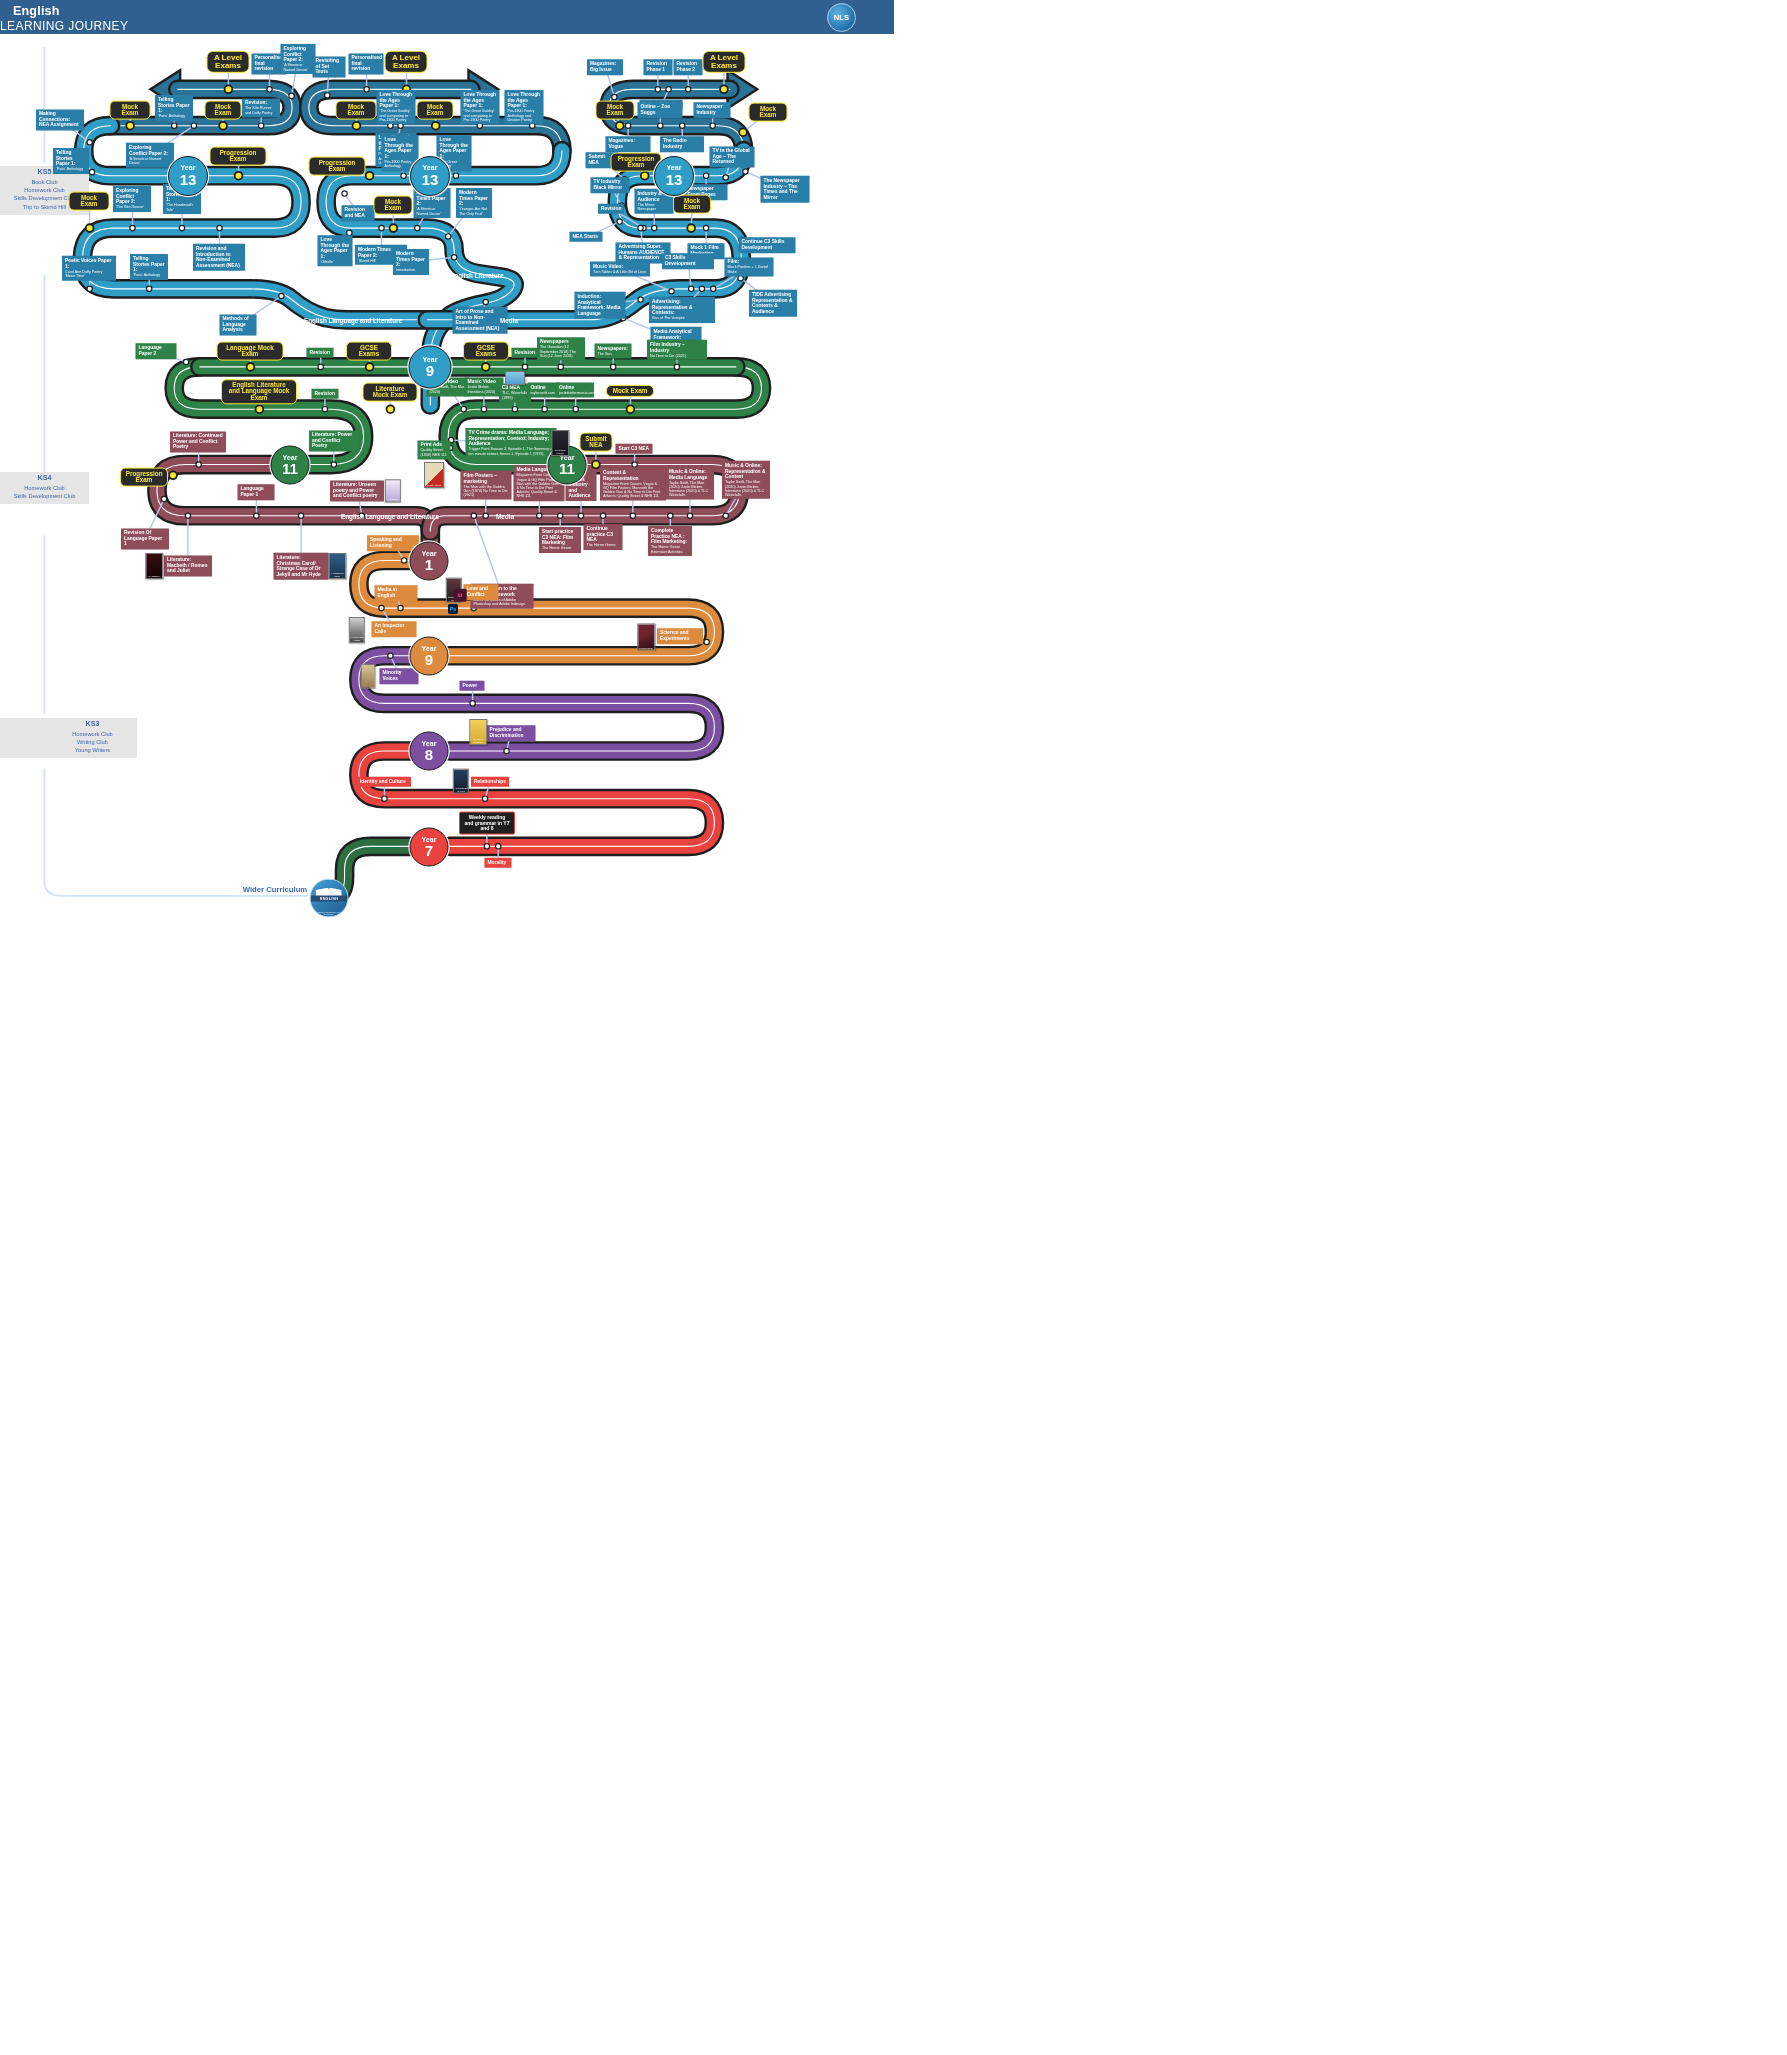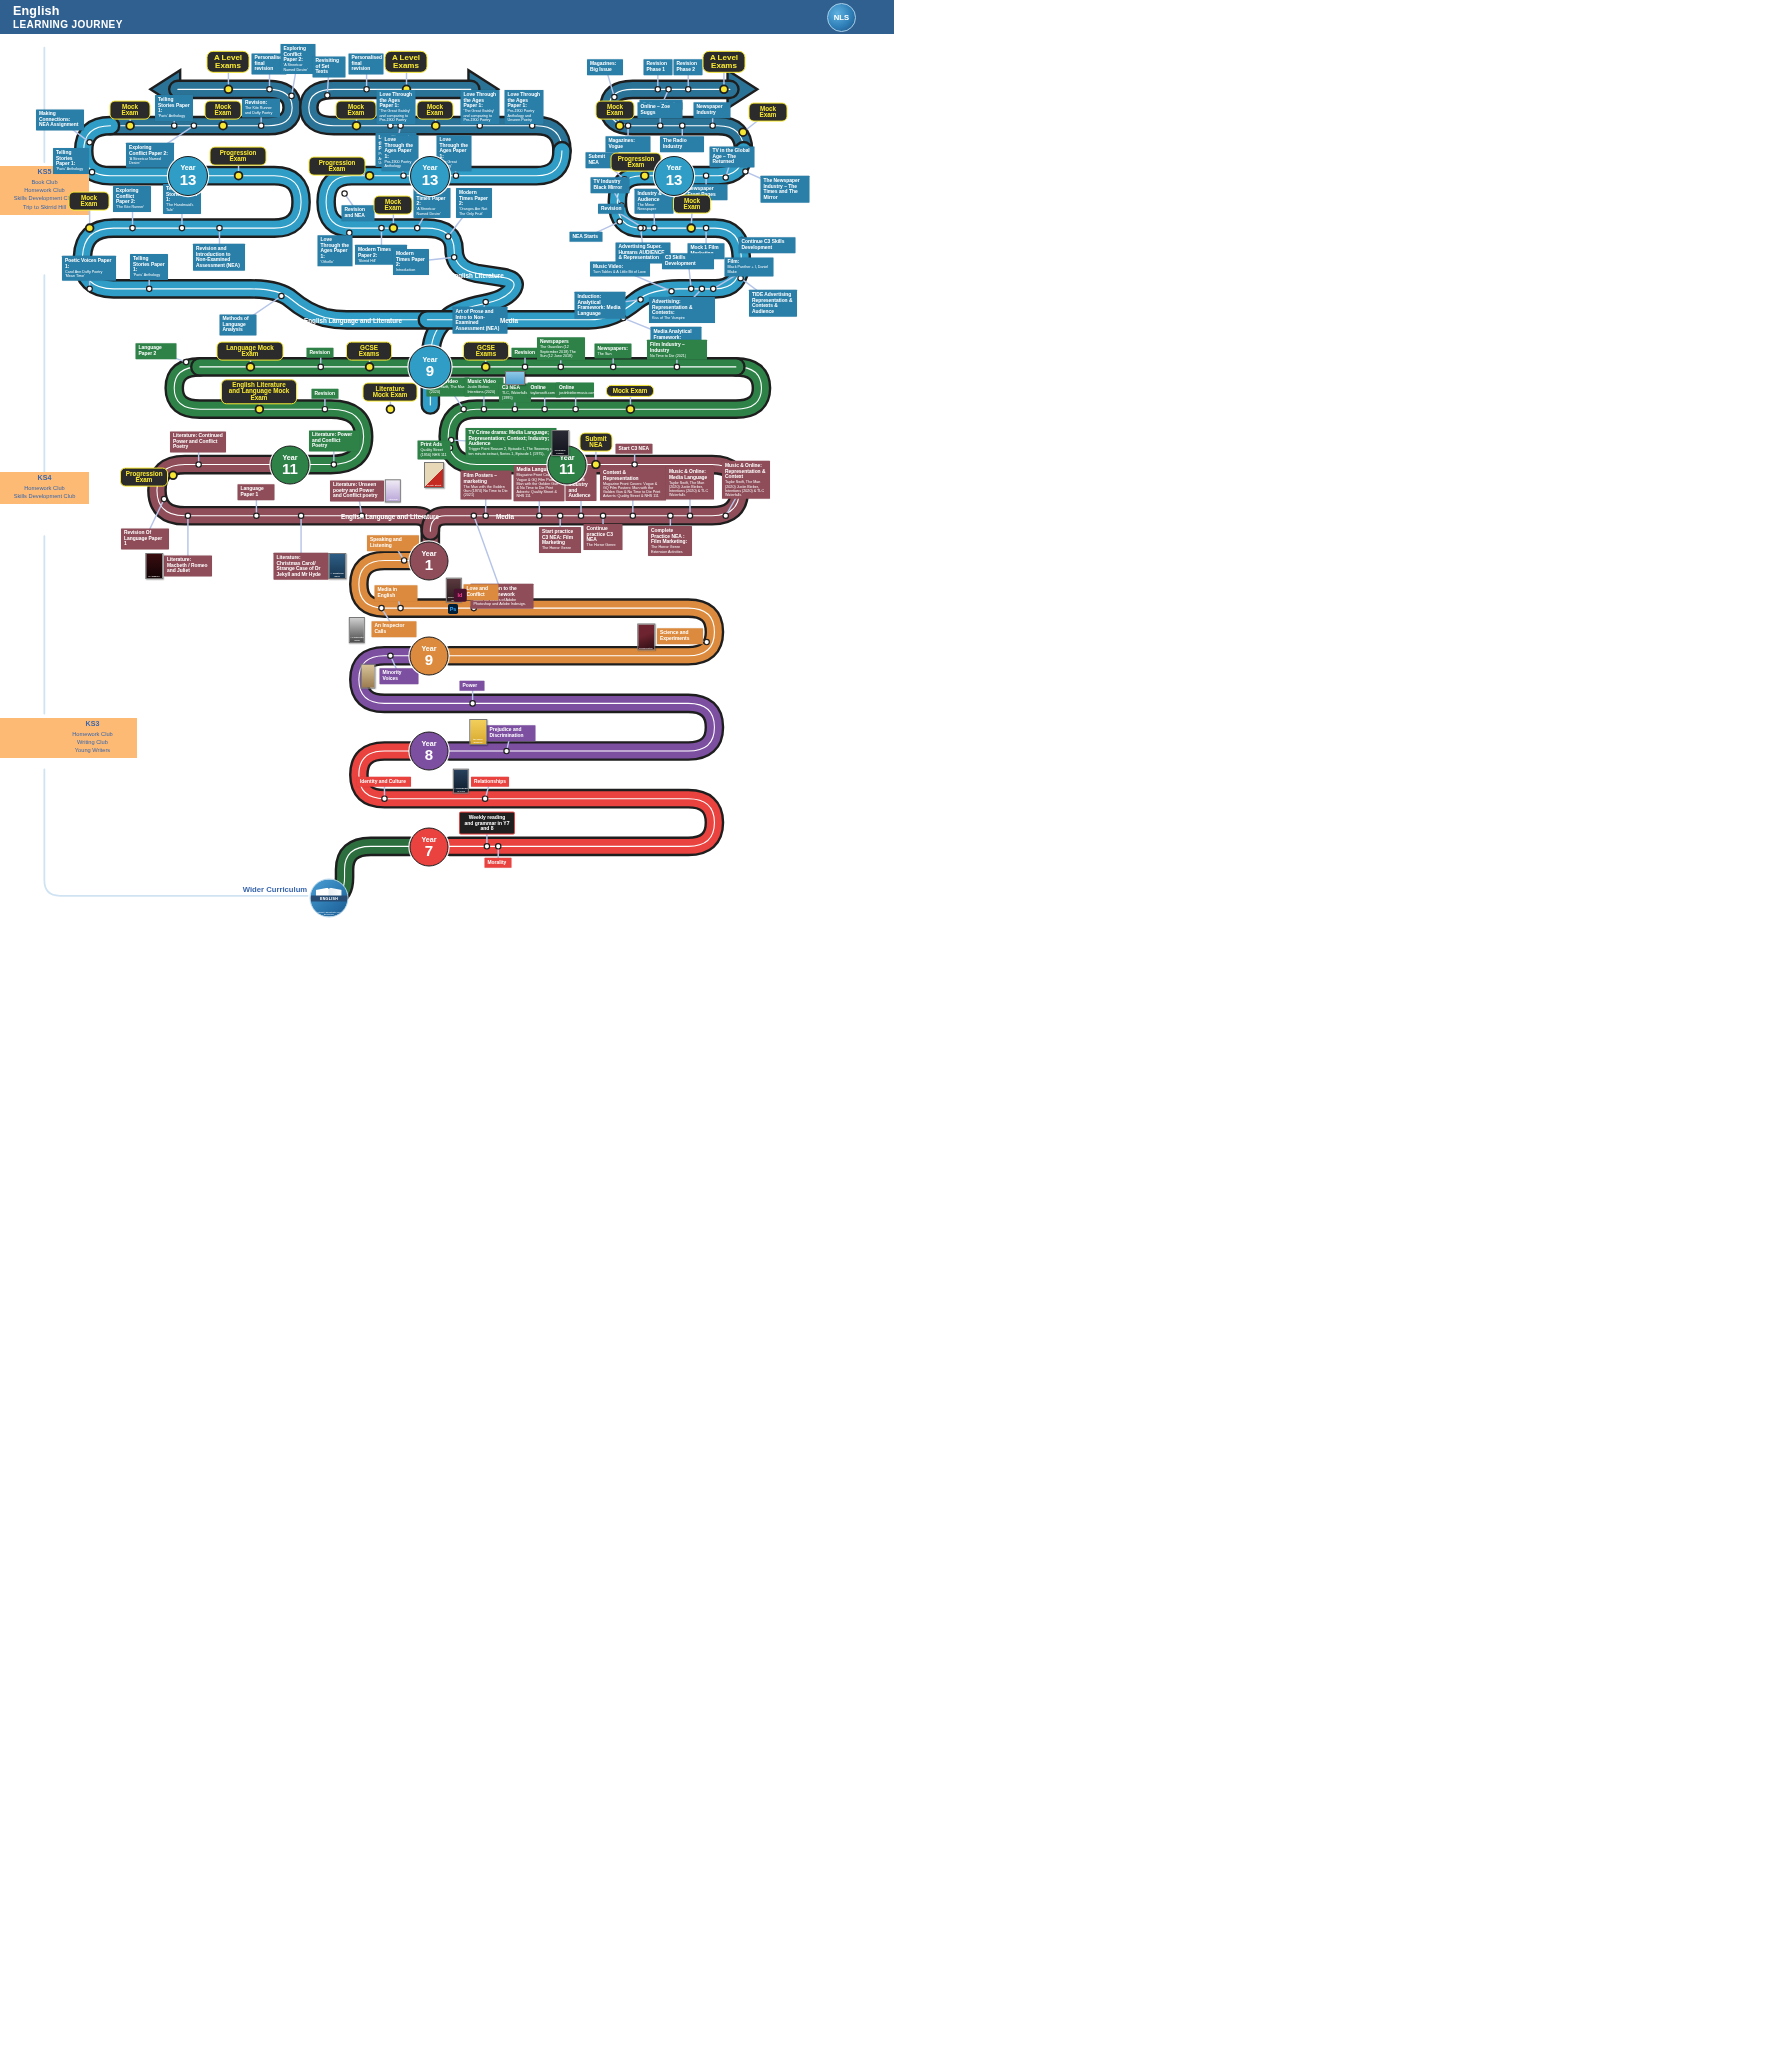--- a/index.html
+++ b/index.html
@@ -1,21 +1,21 @@
 <!DOCTYPE html>
 <html style="font-size:9.5px"><head>
 <meta charset="utf-8">
 <style>
   html,body{margin:0;padding:0;background:#ffffff;}
   body{font-family:"Liberation Sans", sans-serif; width:894px; height:1028px; position:relative; overflow:hidden;}
   #canvas{position:absolute;left:0;top:0;width:894px;height:1028px;}
   
   .hdr{position:absolute;left:0;top:0;width:894px;height:34px;background:#30608f;}
   .hdr .t1{position:absolute;left:13px;top:3.6px;color:#fff;font-size:12.5px;font-weight:bold;letter-spacing:0.2px;}
-  .hdr .t2{position:absolute;left:13px;top:18.5px;color:#fff;font-size:10px;font-weight:bold;letter-spacing:0.4px;}
+  .hdr .t2{position:absolute;left:0;top:18.5px;color:#fff;font-size:12px;font-weight:normal;letter-spacing:0.4px;}
   .nls{position:absolute;left:827px;top:3px;width:27px;height:27px;border-radius:50%;
        background:radial-gradient(circle at 35% 35%, #5fb1e0 0%, #2f7fb8 55%, #1c4f7e 100%);
        border:1.2px solid #a9d0ea; display:flex;align-items:center;justify-content:center;
        color:#fff;font-weight:bold;font-size:7.7px;}
   
   svg{position:absolute;left:0;top:0;}
   
   .box{position:absolute;transform:translate(-50%,-50%);color:#fff;padding:2.4px 3px;box-sizing:border-box;
        text-align:left;line-height:1.12;border-radius:0.6px;box-shadow:0 0 0 0.6px rgba(0,0,0,0.05);}
   .box .bt{font-weight:bold;font-size:4.9px;display:block;}
@@ -30,21 +30,21 @@
         border:0.9px solid #e9423f;border-radius:1.8px;padding:1.8px 3.6px;font-weight:bold;
         text-align:center;font-size:5px;line-height:1.15;box-sizing:border-box;}
   .roadlabel{position:absolute;transform:translate(-50%,-50%);color:#fff;font-weight:bold;
         font-size:6.3px;white-space:nowrap;text-align:center;}
   .yearc{position:absolute;transform:translate(-50%,-50%);border-radius:50%;color:#fff;text-align:center;
         display:flex;flex-direction:column;align-items:center;justify-content:center;
         border:1.2px solid #1e1e1e;box-shadow:0 0 0 1.2px rgba(255,255,255,.9);}
   .yearc .yl{font-size:7.1px;font-weight:bold;line-height:1;margin-bottom:0.6px;}
   .yearc .yn{font-size:15px;font-weight:bold;line-height:.95;}
   
-  .ksblock{position:absolute;width:89px;left:0;text-align:center;color:#3a67ad;background:#fdba74;padding:2.4px 0;}
+  .ksblock{position:absolute;width:89px;left:0;text-align:center;color:#3a67ad;background:#e5e5e5;padding:2.4px 0;}
   .ksblock .kh{font-weight:bold;font-size:7.1px;margin-bottom:2.4px;}
   .ksblock .ki{font-size:5.7px;margin:1.8px 4.8px;line-height:1.15;}
   .widercur{position:absolute;color:#3a67ad;font-weight:bold;font-size:7.7px;transform:translate(-50%,-50%);}
   
   .bimg{position:absolute;transform:translate(-50%,-50%);border:0.6px solid #777;box-shadow:0.6px 0.6px 1.2px rgba(0,0,0,.3);
         display:flex;align-items:flex-end;justify-content:center;color:#fff;font-size:2.4px;text-align:center;overflow:hidden;}
   .appicon{position:absolute;transform:translate(-50%,-50%);border-radius:1.8px;display:flex;align-items:center;
         justify-content:center;font-weight:bold;}
   
   .elogo{position:absolute;transform:translate(-50%,-50%);width:37px;height:37px;border-radius:50%;

